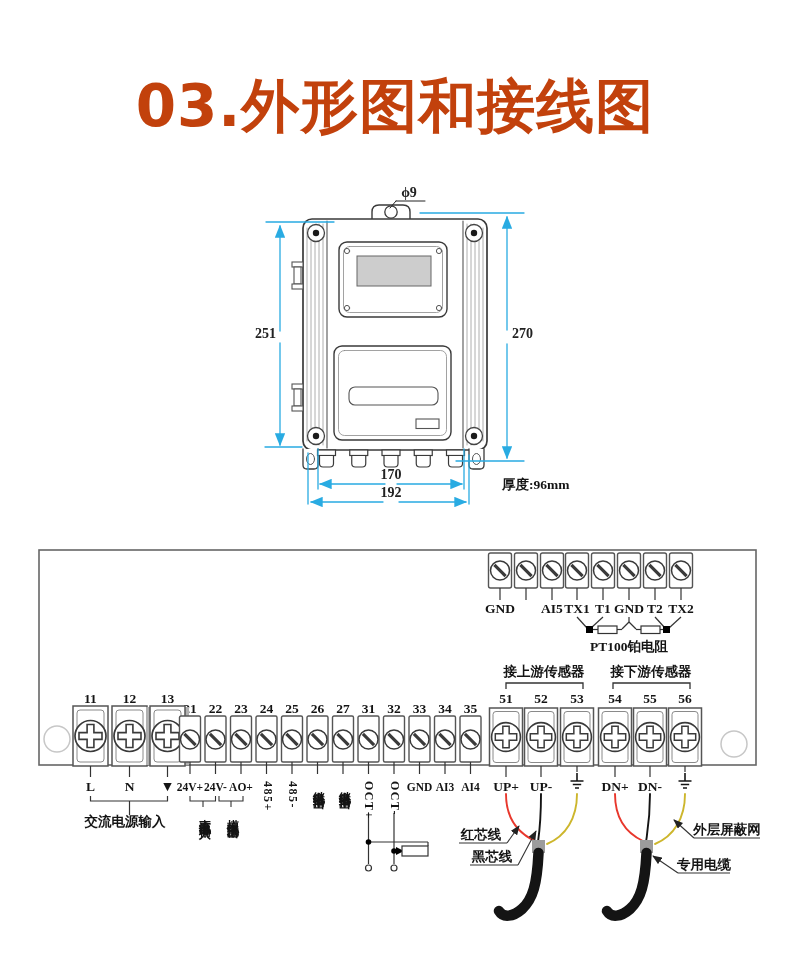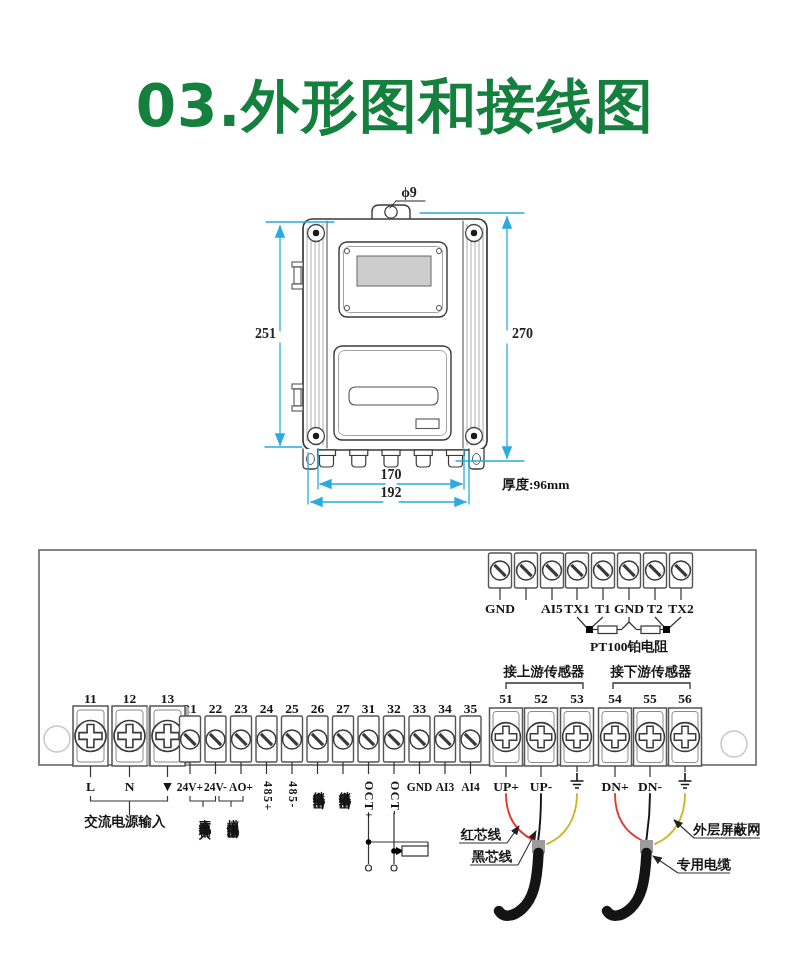--- a/index.html
+++ b/index.html
@@ -1,20 +1,20 @@
 <!DOCTYPE html>
 <html><head>
 <meta charset="utf-8">
 <style>
   html,body{margin:0;padding:0;background:#fff;}
   .canvas{position:relative;width:790px;height:960px;background:#ffffff;overflow:hidden;
           font-family:"Liberation Serif",serif;}
   .title{position:absolute;left:0;top:58px;width:790px;height:96px;line-height:96px;
          text-align:center;font-family:"DejaVu Sans",sans-serif;font-weight:800;
-         font-size:58px;color:#15803d;letter-spacing:1px;}
+         font-size:58px;color:#c2410c;letter-spacing:1px;}
   svg{position:absolute;left:0;top:0;}
   .vtext{position:absolute;writing-mode:vertical-rl;text-orientation:mixed;
          font:bold 12px "Liberation Serif",serif;color:#141414;letter-spacing:1.5px;
          white-space:nowrap;}
   text{font-family:"Liberation Serif",serif;fill:#141414;}
   .num{font-weight:bold;font-size:13.5px;text-anchor:middle;}
   .lblsm{font-weight:bold;font-size:11.5px;text-anchor:middle;}
   .cjk{font-weight:bold;font-size:13.5px;text-anchor:middle;}
   .dim{font-weight:bold;font-size:14px;fill:#222;text-anchor:middle;}
   .tri{font-family:"DejaVu Sans",sans-serif;font-size:11px;text-anchor:middle;}

